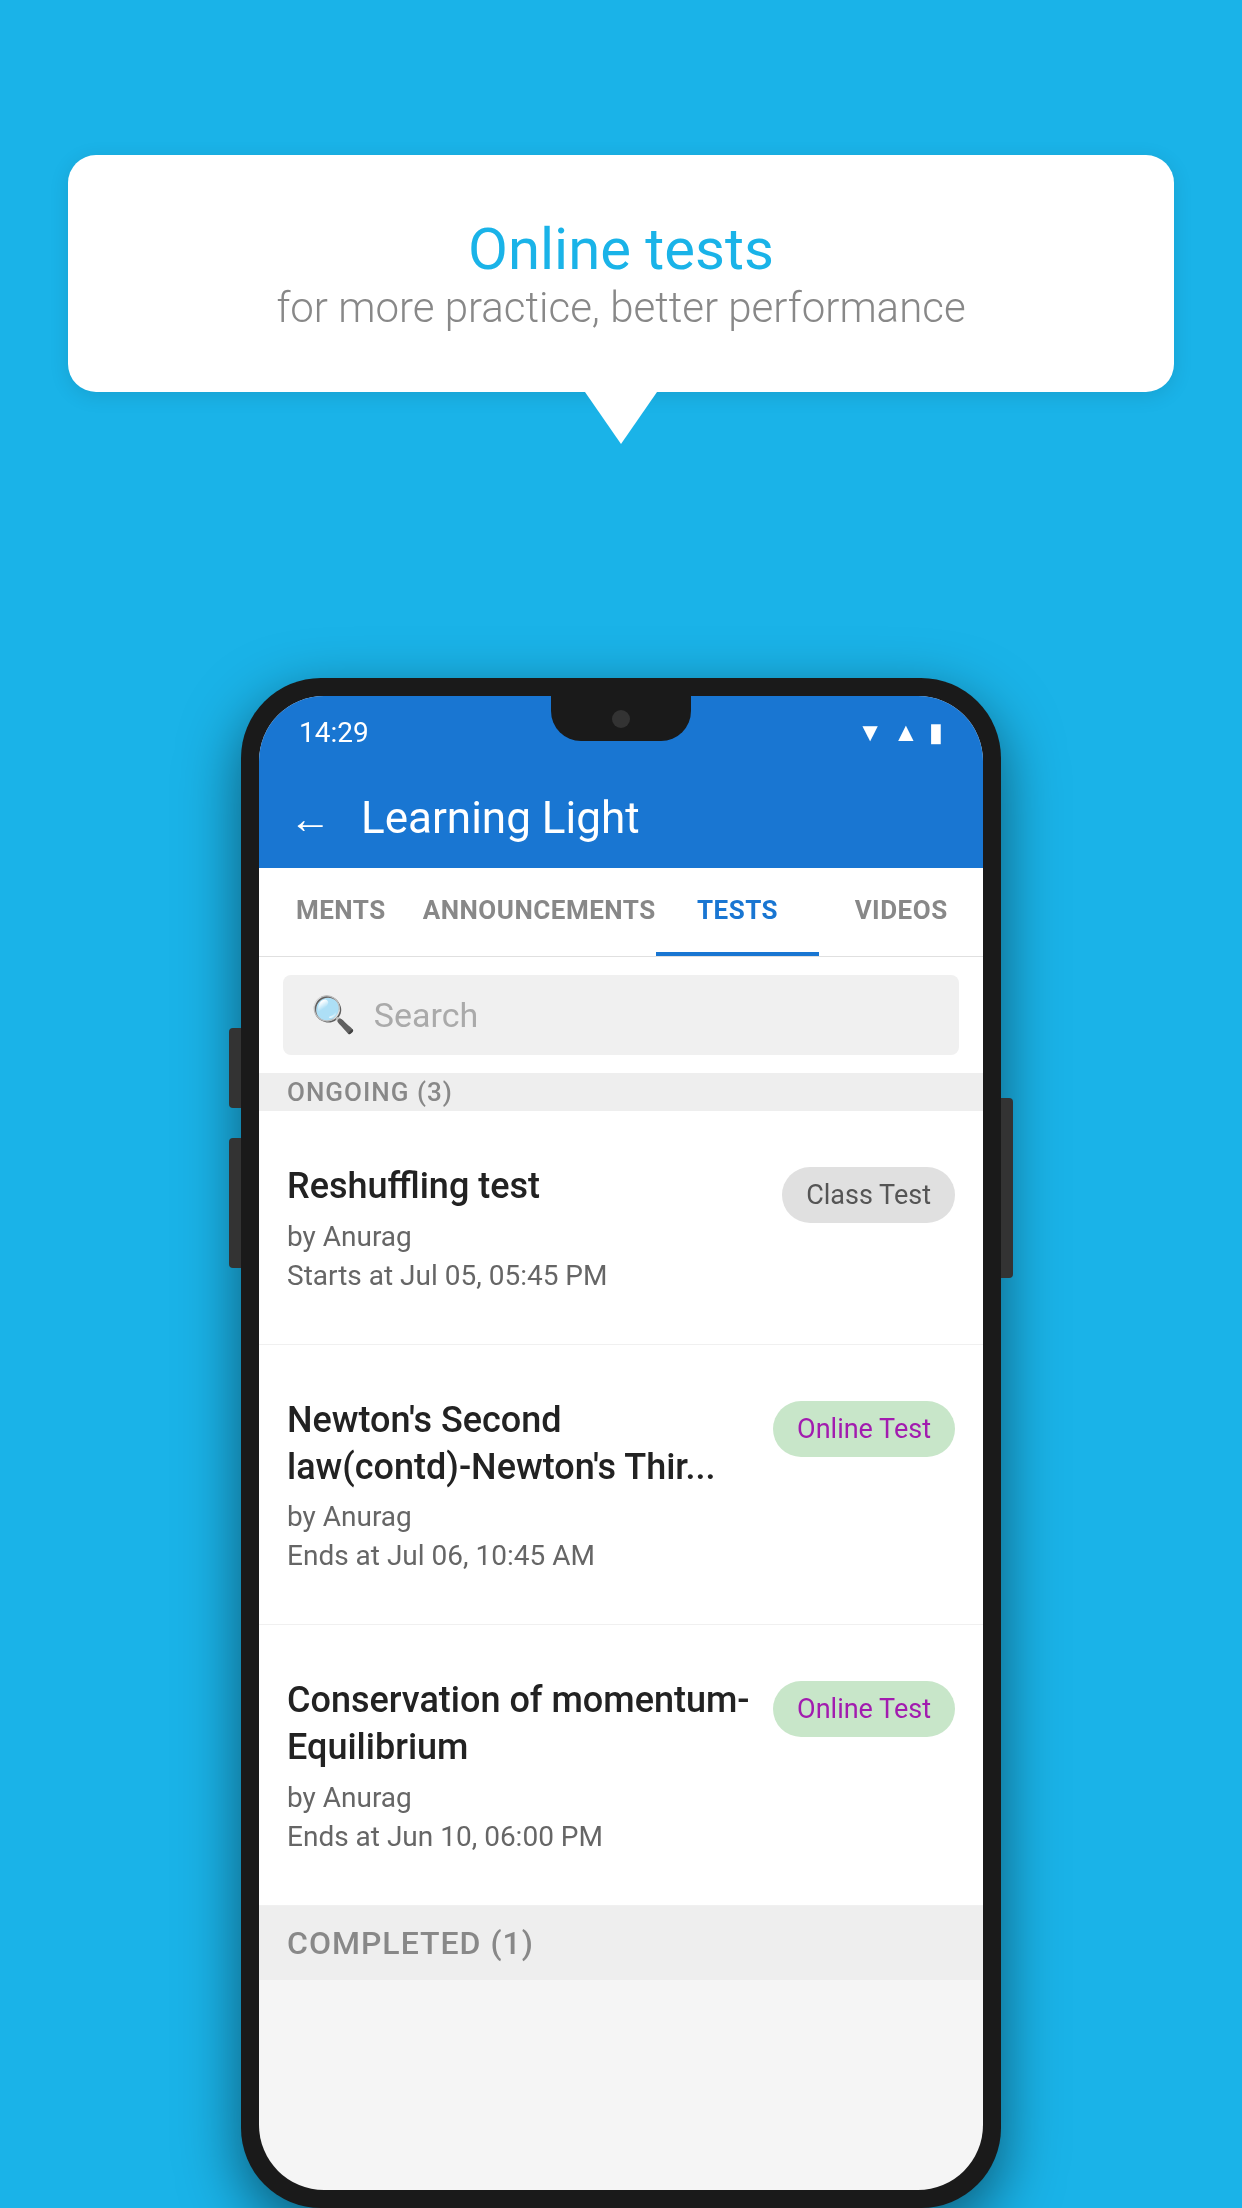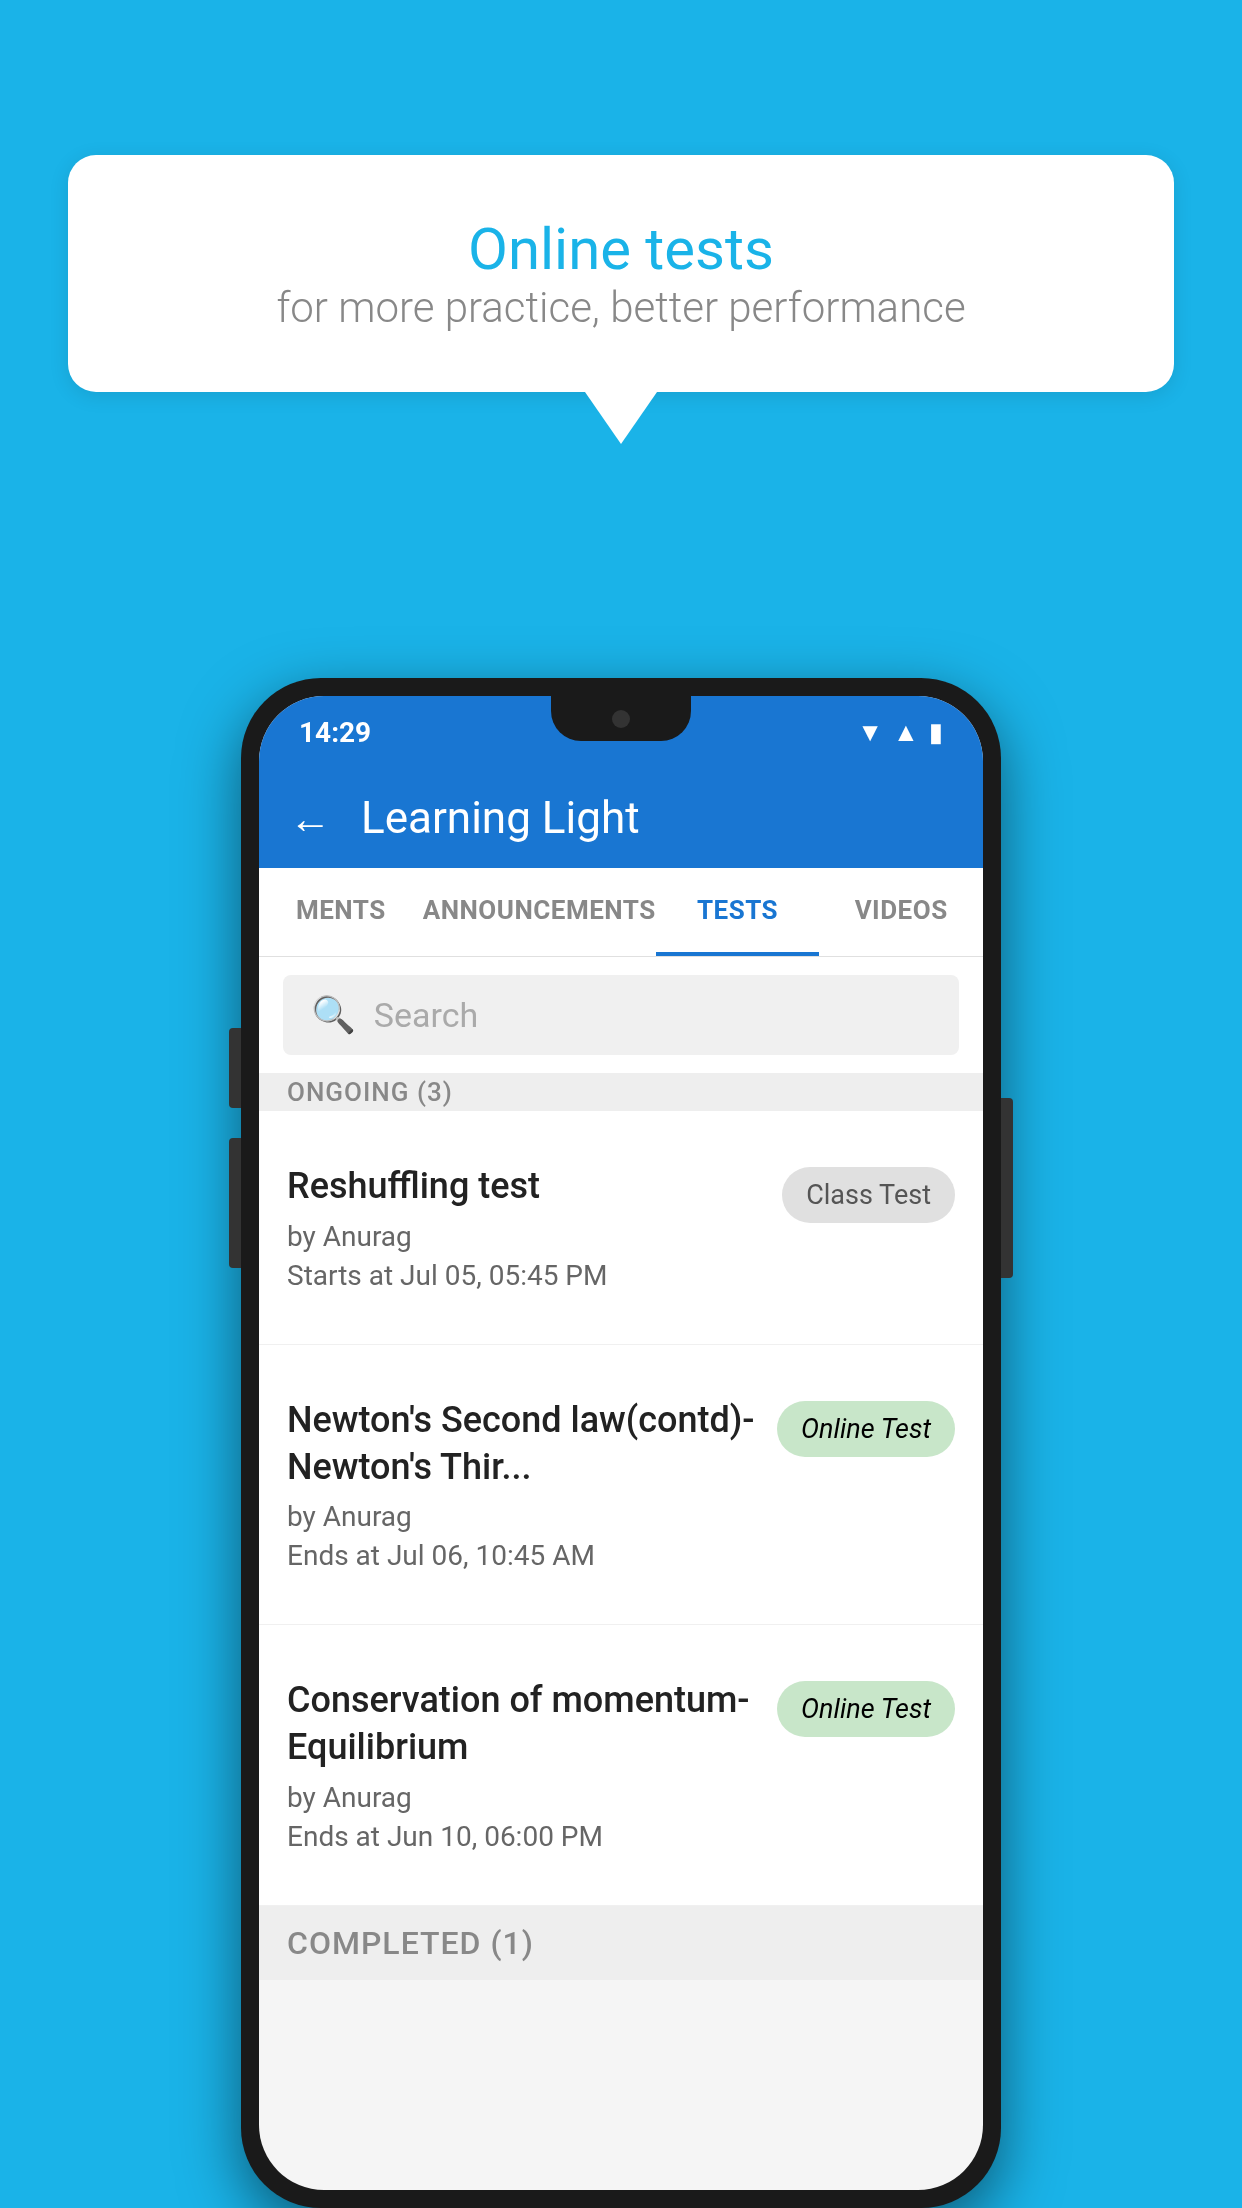--- a/index.html
+++ b/index.html
@@ -112,21 +112,21 @@
     .camera-dot {
       width: 18px;
       height: 18px;
       background: #333;
       border-radius: 50%;
     }
 
     .status-time {
       color: white;
       font-size: 28px;
-      font-weight: 700;
+      font-weight: 400;
     }
 
     .status-icons {
       display: flex;
       align-items: center;
       gap: 10px;
     }
 
     .status-icon {
       color: white;
@@ -268,22 +268,21 @@
       flex-shrink: 0;
     }
 
     .badge-class {
       background: #e0e0e0;
       color: #555;
     }
 
     .badge-online {
       background: #c8e6c9;
-      color: #000000;
-      font-style: italic;
+      color: #a21caf;
     }
 
     
     .completed-section {
       background: #eeeeee;
       padding: 18px 28px;
       font-size: 32px;
       font-weight: 500;
       color: #888;
       letter-spacing: 1px;

